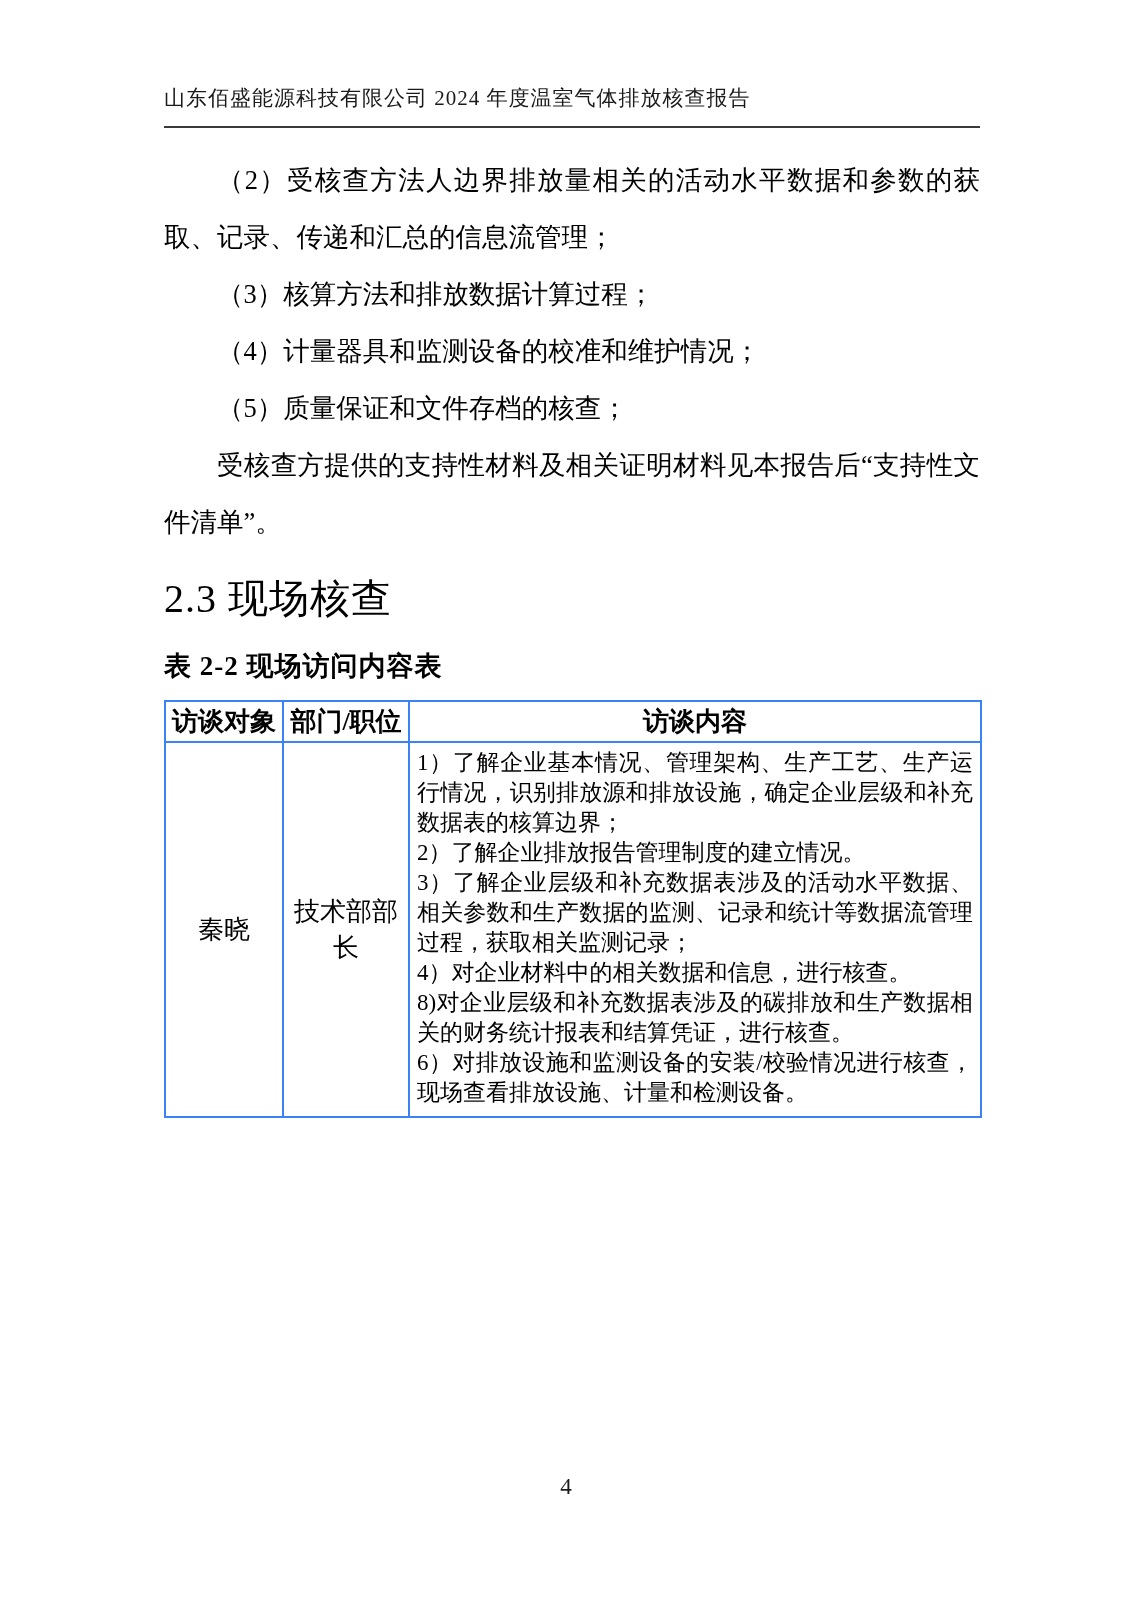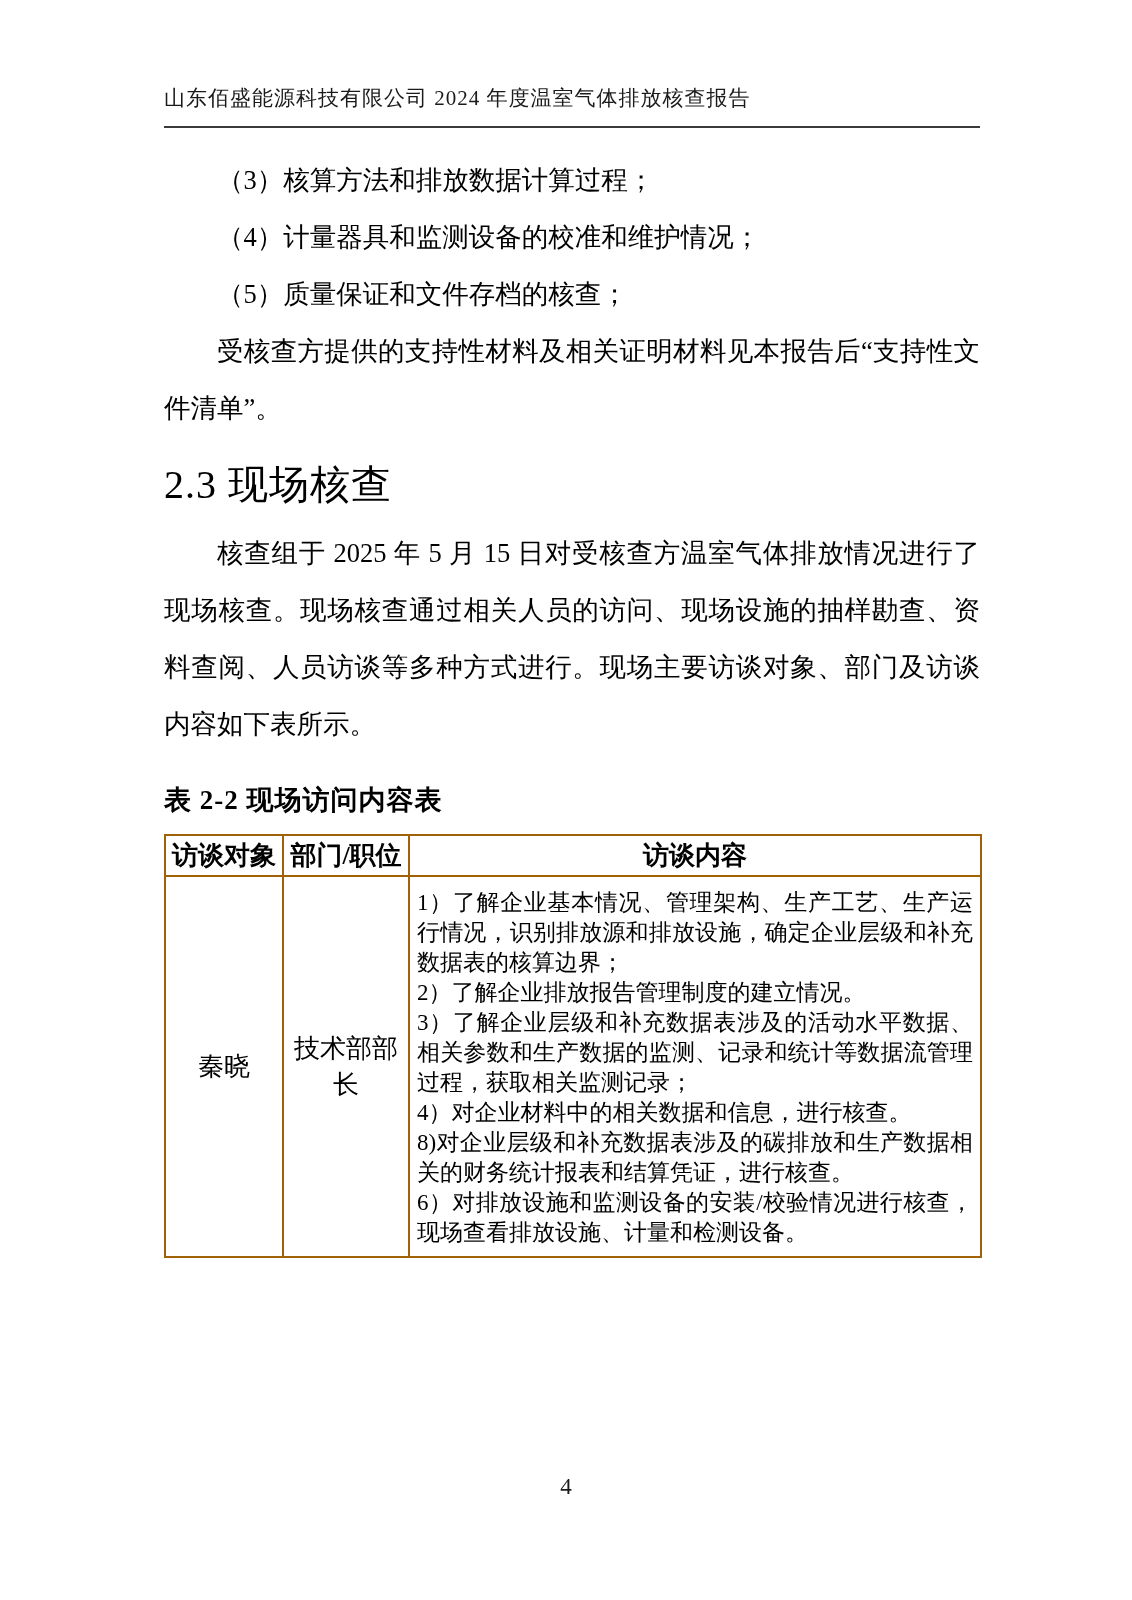--- a/index.html
+++ b/index.html
@@ -61,38 +61,38 @@
   table.visit-table {
     margin-top: 17px;
     width: 816px;
     border-collapse: collapse;
     table-layout: fixed;
   }
   .visit-table col.c1 { width: 118px; }
   .visit-table col.c2 { width: 126px; }
   .visit-table col.c3 { width: 572px; }
   .visit-table th, .visit-table td {
-    border: 2px solid #a16207;
+    border: 2px solid #3b82f6;
     vertical-align: middle;
   }
   .visit-table th {
     font-size: 26px;
     font-weight: bold;
     text-align: center;
     height: 40px;
     padding: 2px 4px;
   }
   .visit-table td.name-cell, .visit-table td.dept-cell {
     font-size: 26px;
     text-align: center;
     padding: 4px 6px;
     line-height: 36px;
   }
   .visit-table td.content-cell {
-    padding: 11px 7px 8px 7px;
+    padding: 5px 7px 8px 7px;
   }
   .content-cell p {
     font-size: 23px;
     line-height: 30px;
     text-align: justify;
     text-justify: inter-character;
   }
   .page-footer {
     position: absolute;
     bottom: 100px;
@@ -106,31 +106,29 @@
 </head>
 <body>
 
 <div class="page">
 
   <div class="doc-header">山东佰盛能源科技有限公司 2024 年度温室气体排放核查报告</div>
 
   <div class="content">
 
     <div class="body-block">
+      <p>（2）受核查方法人边界排放量相关的活动水平数据和参数的获取、记录、传递和汇总的信息流管理；</p>
       <p>（3）核算方法和排放数据计算过程；</p>
       <p>（4）计量器具和监测设备的校准和维护情况；</p>
       <p>（5）质量保证和文件存档的核查；</p>
       <p>受核查方提供的支持性材料及相关证明材料见本报告后“支持性文件清单”。</p>
     </div>
 
     <div class="section-heading">2.3 现场核查</div>
 
-    <div class="para-block">
-      <p>核查组于 2025 年 5 月 15 日对受核查方温室气体排放情况进行了现场核查。现场核查通过相关人员的访问、现场设施的抽样勘查、资料查阅、人员访谈等多种方式进行。现场主要访谈对象、部门及访谈内容如下表所示。</p>
-    </div>
 
     <div class="table-title">表 2-2 现场访问内容表</div>
 
     <table class="visit-table">
       <colgroup>
         <col class="c1">
           <col class="c2">
           <col class="c3">
       </colgroup>
       <thead>

